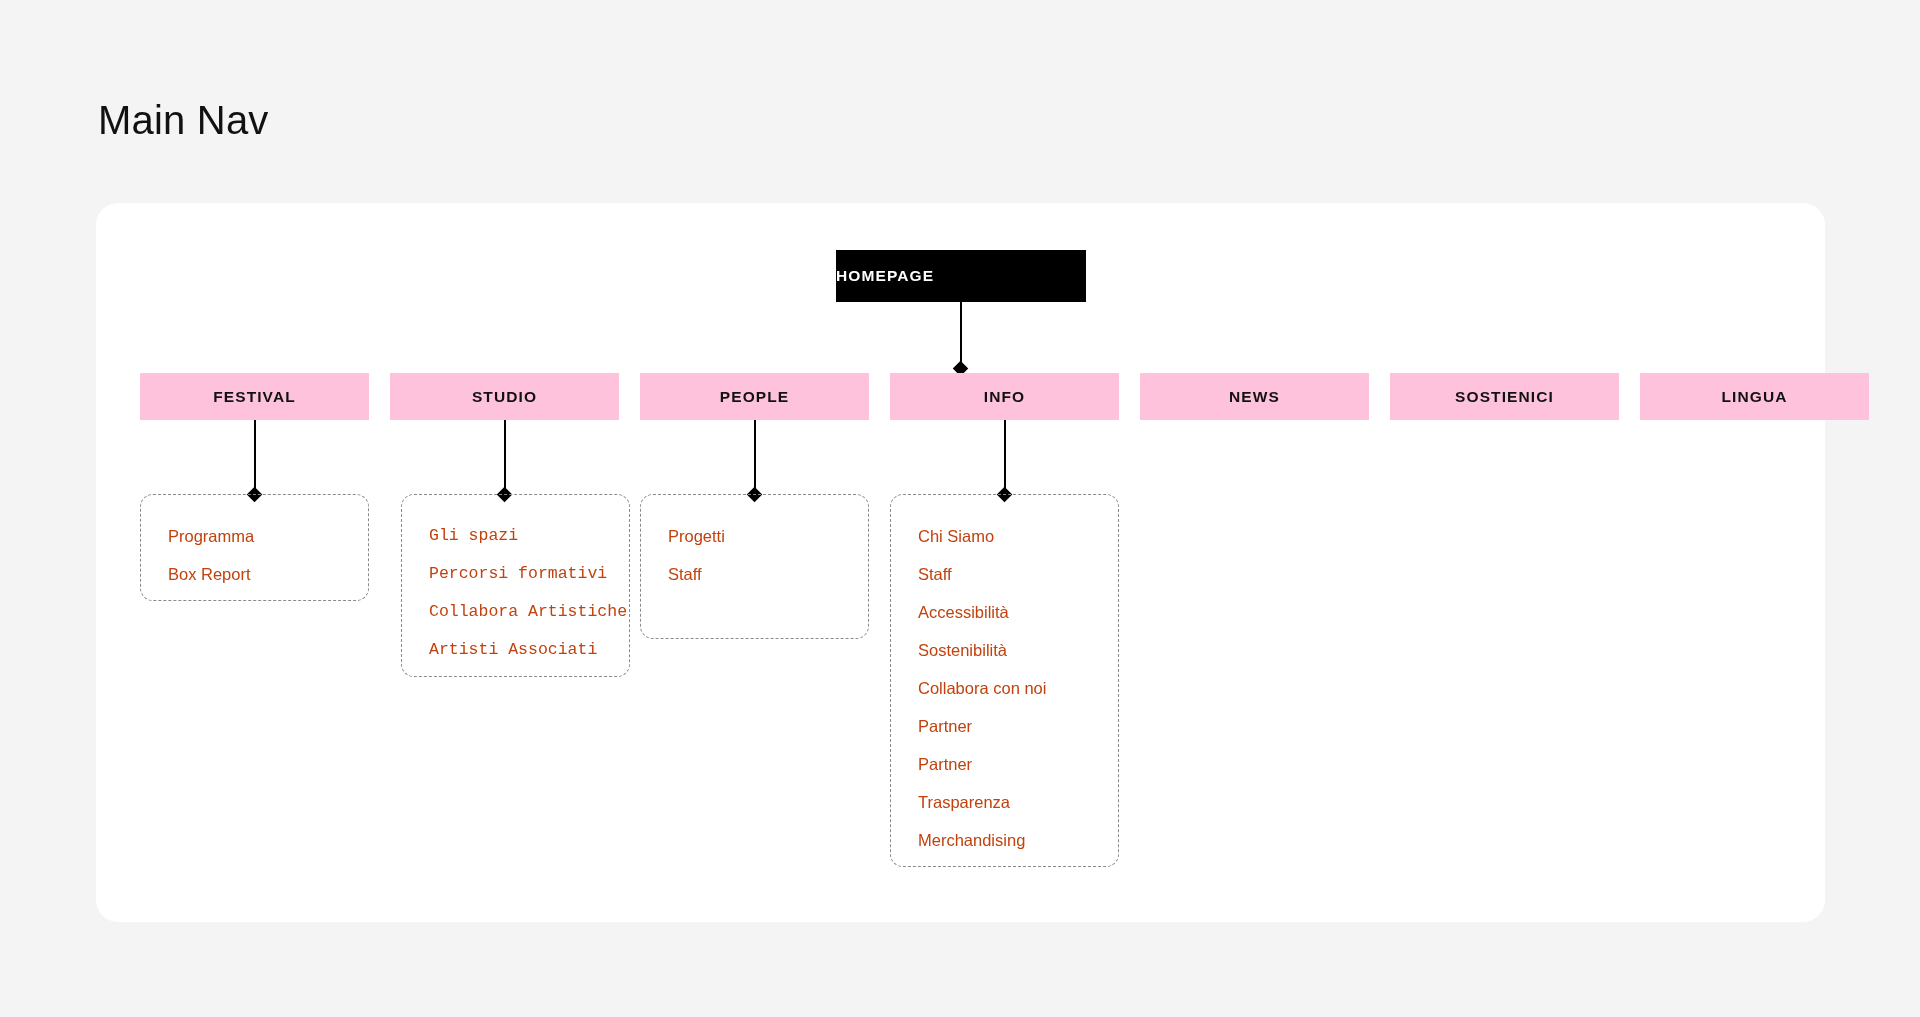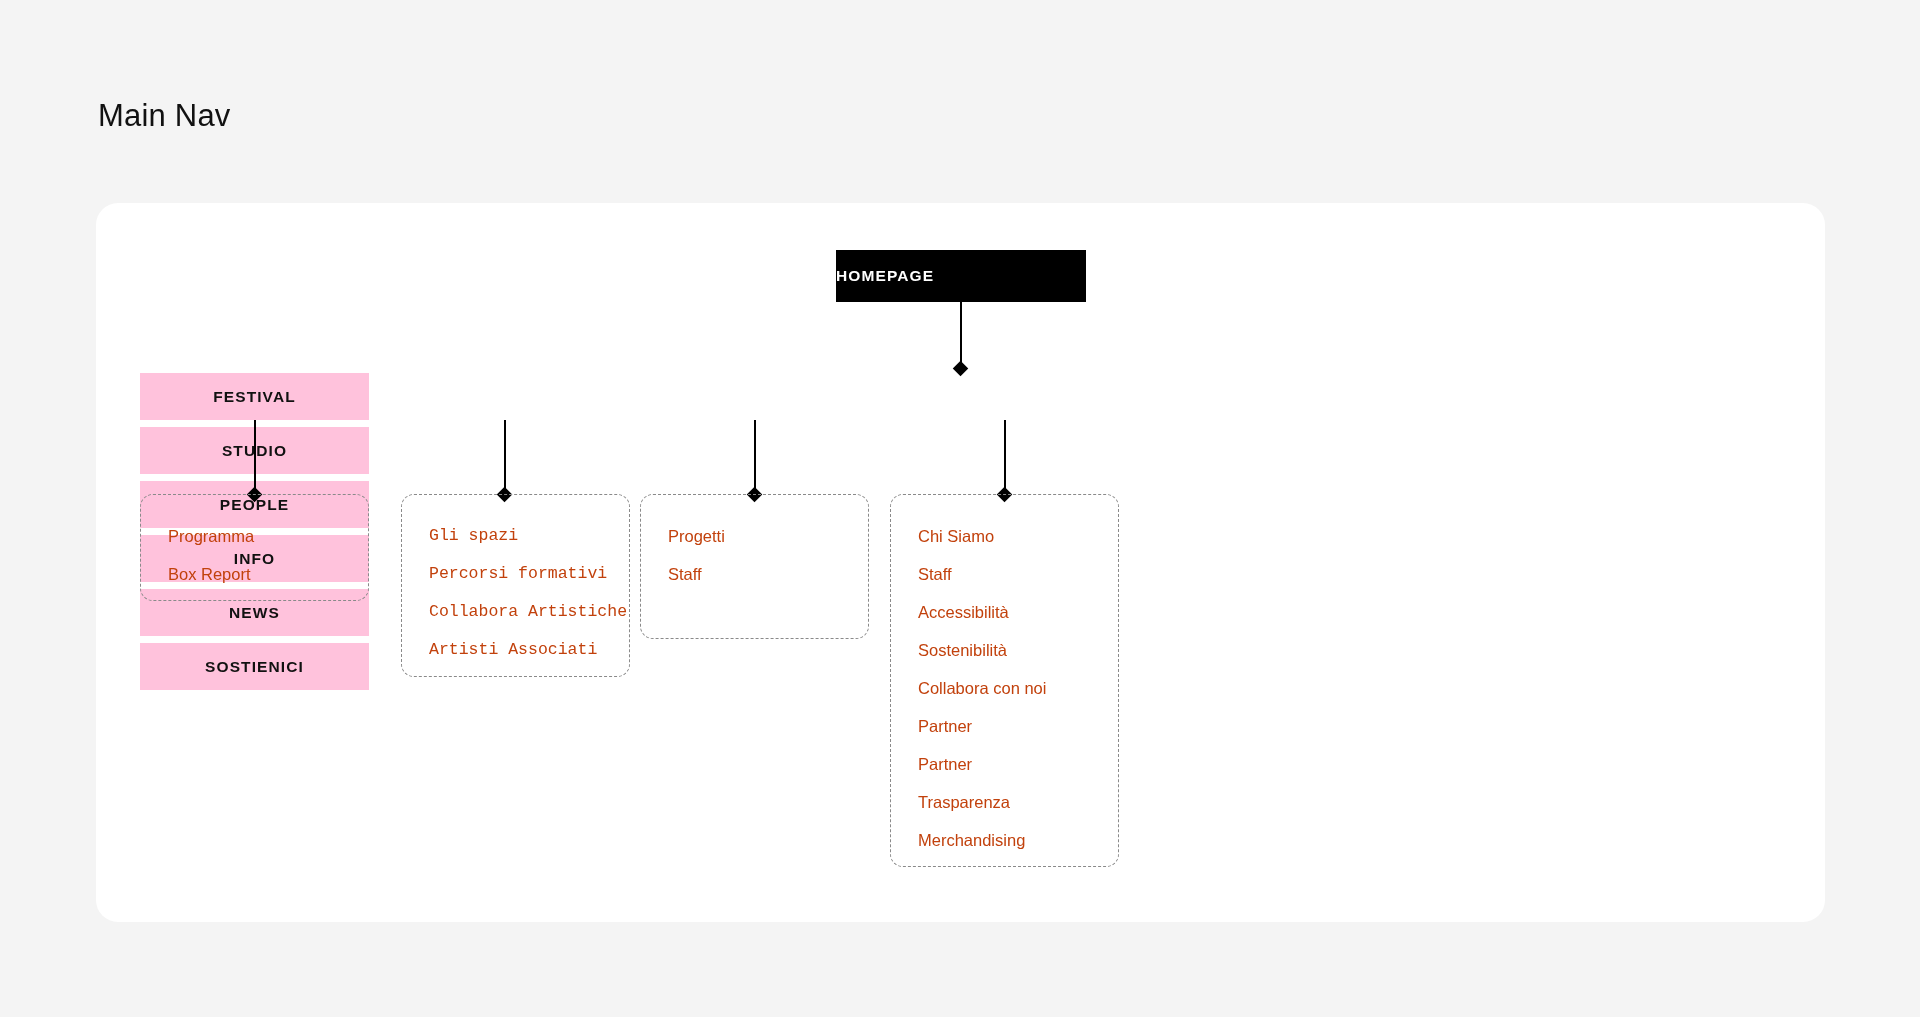--- a/index.html
+++ b/index.html
@@ -11,21 +11,21 @@
     height: 1017px;
     background: #f4f4f4;
     font-family: "Liberation Sans", sans-serif;
     overflow: hidden;
   }
 
   .page-title {
     position: absolute;
     left: 98px;
     top: 98px;
-    font-size: 31px;
+    font-size: 40px;
     font-weight: 400;
     color: #111111;
     letter-spacing: 0.2px;
     white-space: nowrap;
   }
 
   .canvas-card {
     position: absolute;
     left: 96px;
     top: 203px;
@@ -53,22 +53,21 @@
     letter-spacing: 1.1px;
     text-transform: uppercase;
   }
 
   
   .nav-row {
     position: absolute;
     left: 140px;
     top: 373px;
     display: flex;
-    gap: 7px;
-    flex-direction: column;
+    gap: 21px;
   }
   .nav-node {
     width: 229px;
     height: 47px;
     background: #ffc2dc;
     display: flex;
     align-items: center;
     justify-content: center;
   }
   .nav-node .node-label {
@@ -136,20 +135,23 @@
   </div>
   <div class="nav-node">
     <span class="node-label">INFO</span>
   </div>
   <div class="nav-node">
     <span class="node-label">NEWS</span>
   </div>
   <div class="nav-node">
     <span class="node-label">SOSTIENICI</span>
   </div>
+  <div class="nav-node">
+    <span class="node-label">LINGUA</span>
+  </div>
 </div>
 
 <div class="conn-line" style="left:254px; top:420px; height:74px;"></div>
 <div class="conn-diamond" style="left:249px; top:489px;"></div>
 
 <div class="conn-line" style="left:504px; top:420px; height:74px;"></div>
 <div class="conn-diamond" style="left:499px; top:489px;"></div>
 
 <div class="conn-line" style="left:754px; top:420px; height:74px;"></div>
 <div class="conn-diamond" style="left:749px; top:489px;"></div>

